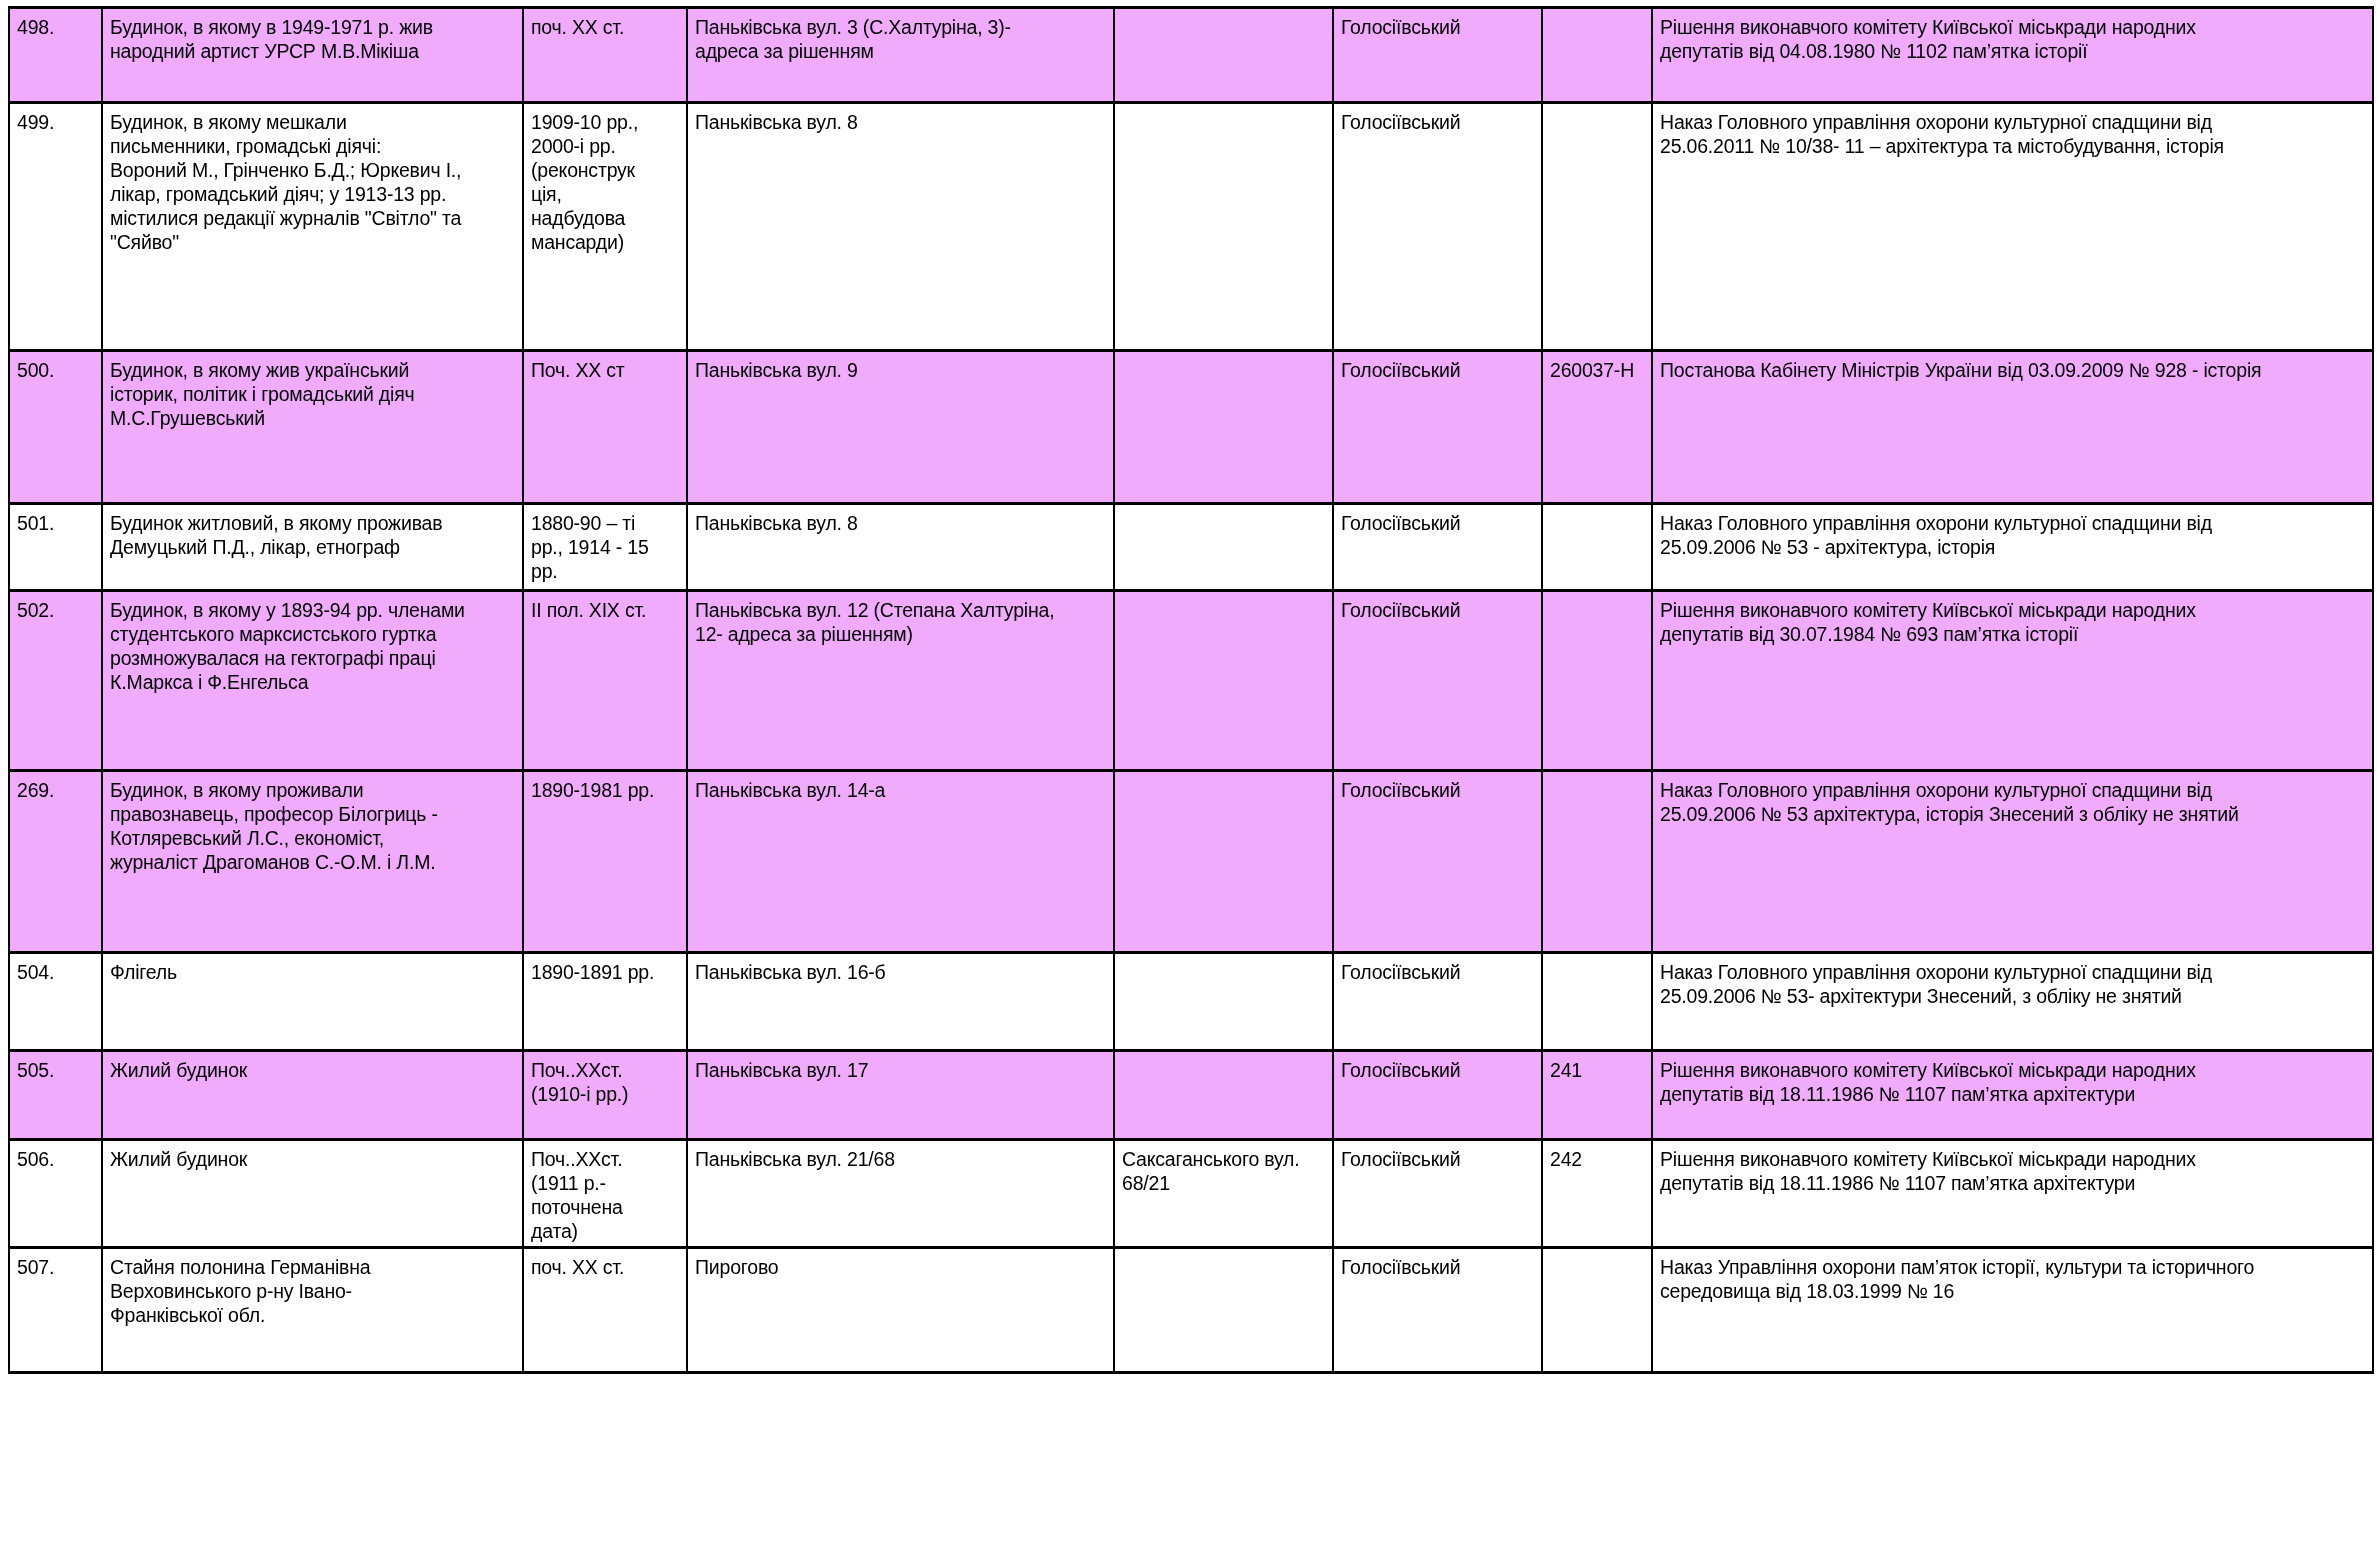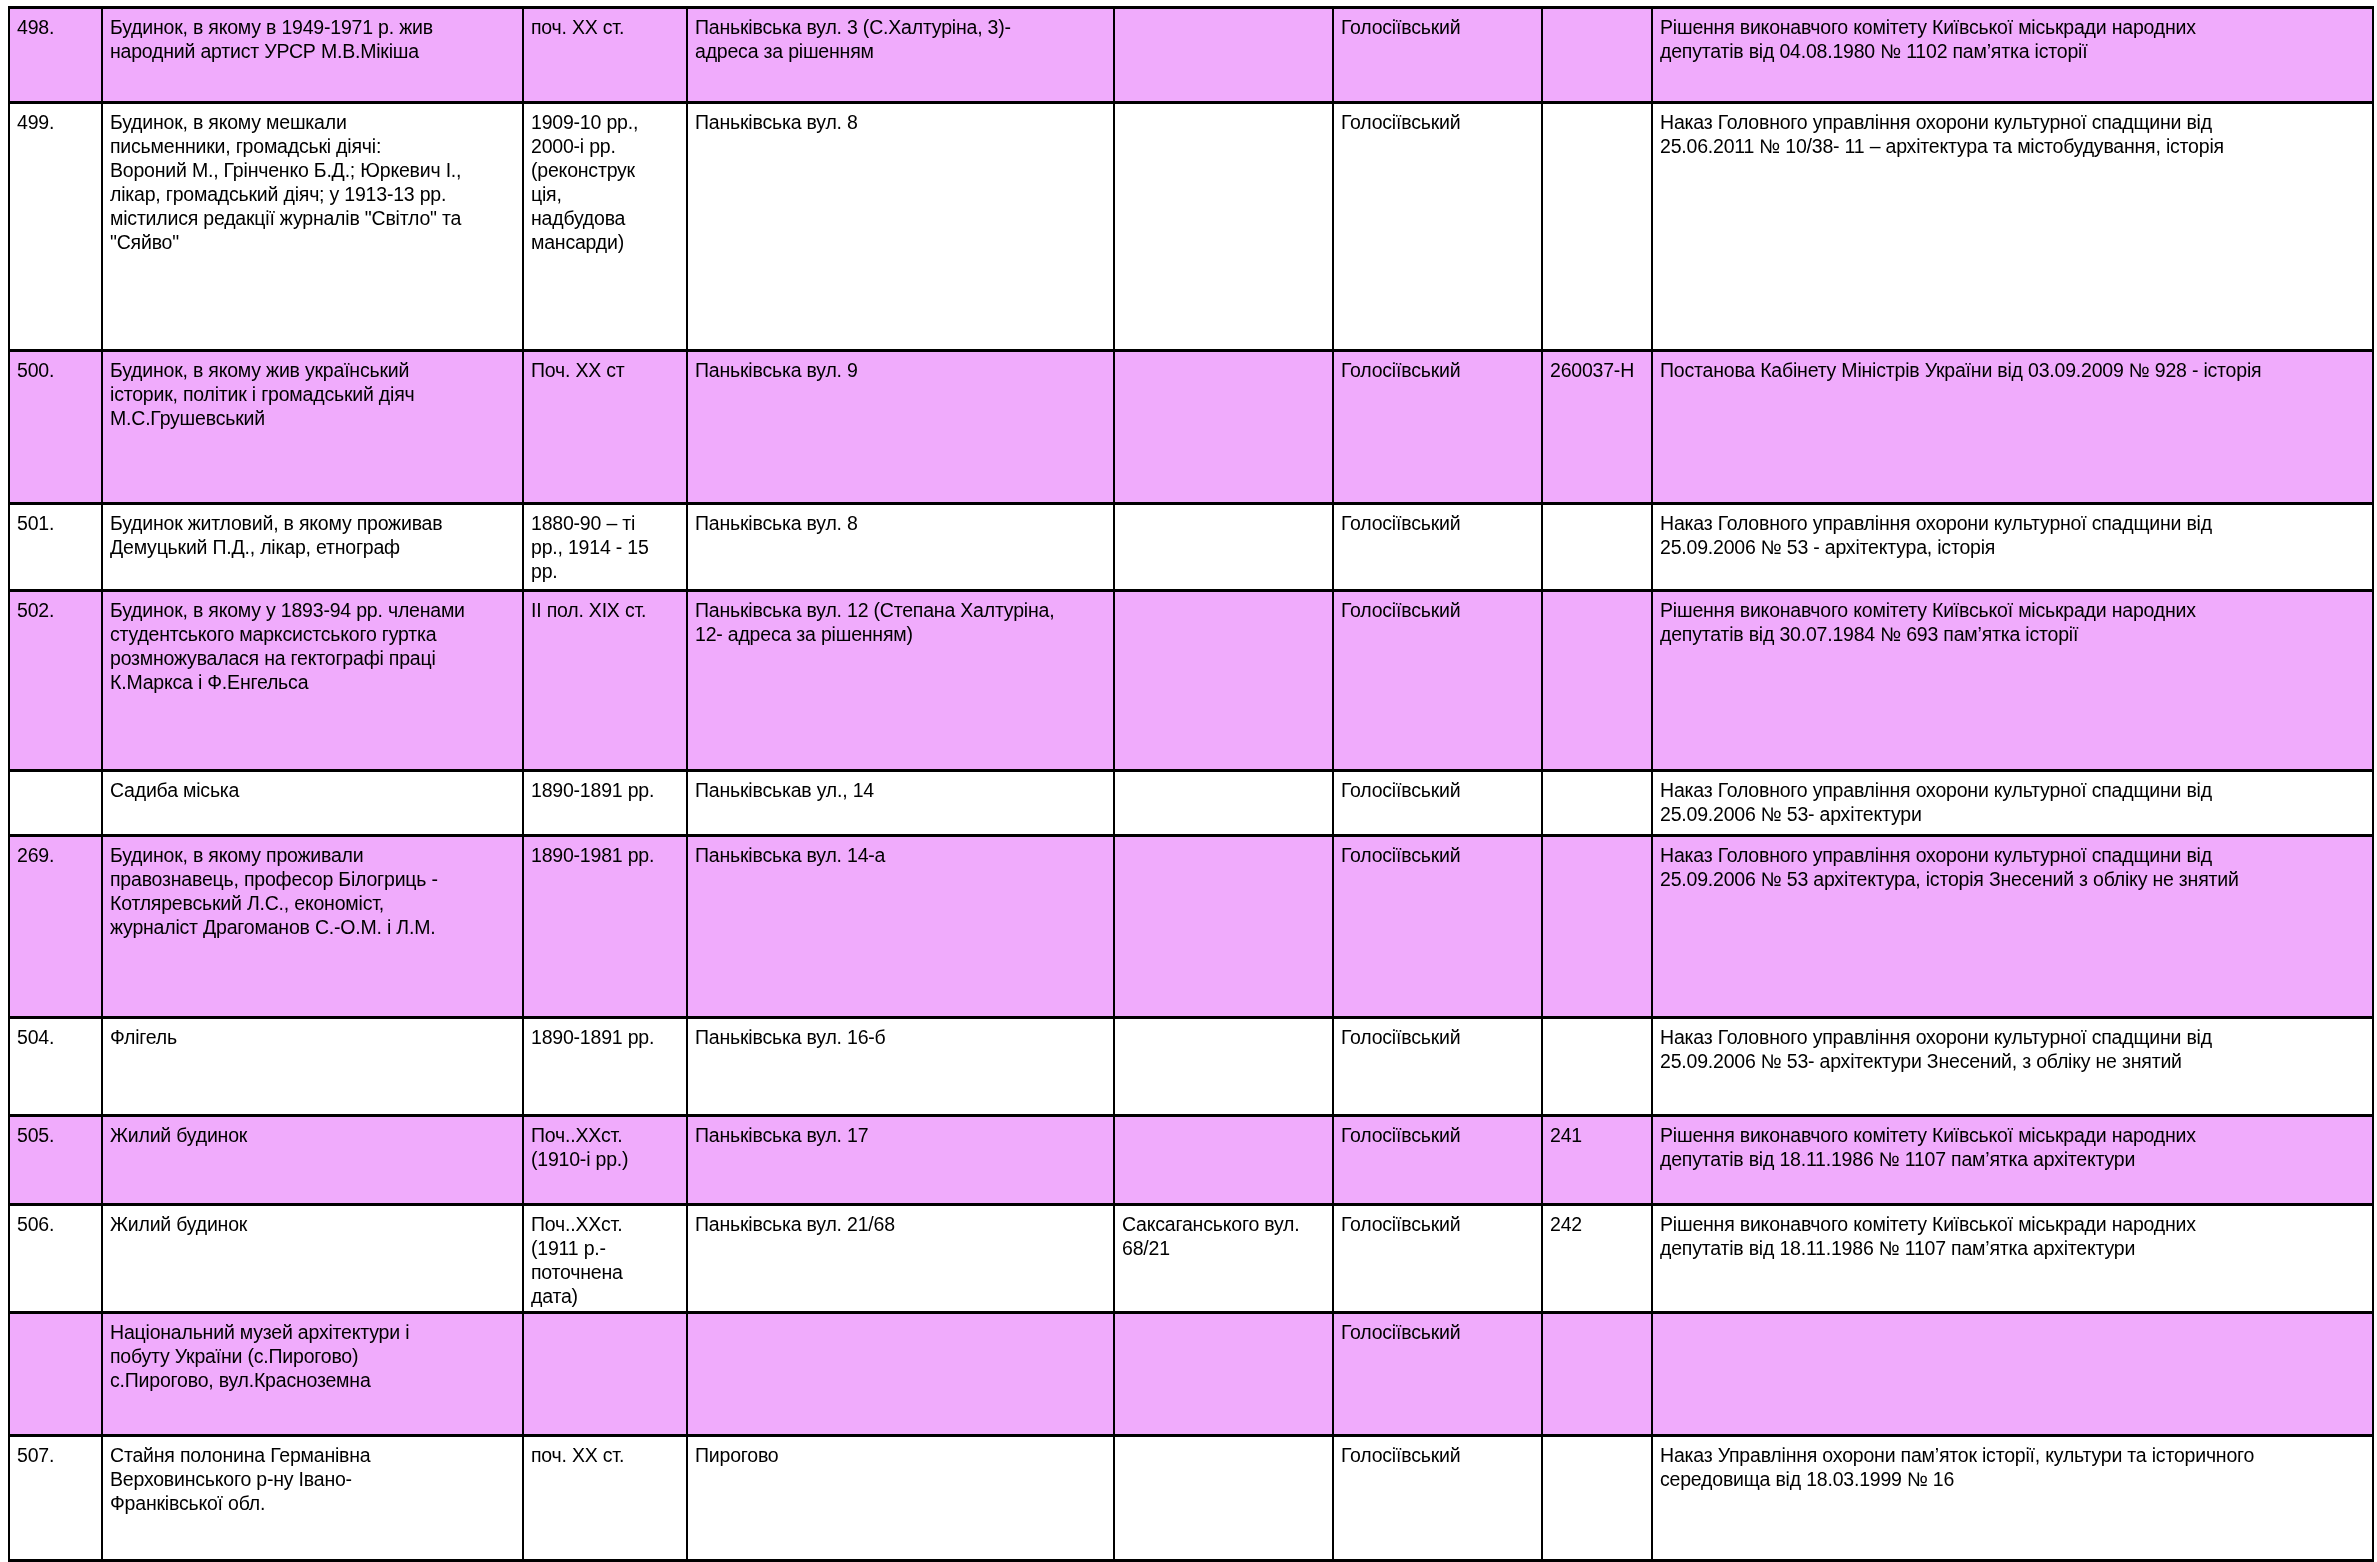--- a/index.html
+++ b/index.html
@@ -120,31 +120,20 @@
 К.Маркса і Ф.Енгельса</td>
       <td>ІІ пол. ХІХ ст.</td>
       <td>Паньківська вул. 12 (Степана Халтуріна,
 12- адреса за рішенням)</td>
       <td></td>
       <td>Голосіївський</td>
       <td></td>
       <td>Рішення виконавчого комітету Київської міськради народних
 депутатів від 30.07.1984 № 693 пам’ятка історії</td>
     </tr>
-    <tr style="height:65px">
-      <td class="num"></td>
-      <td>Садиба міська</td>
-      <td>1890-1891 рр.</td>
-      <td>Паньківськав ул., 14</td>
-      <td></td>
-      <td>Голосіївський</td>
-      <td></td>
-      <td>Наказ Головного управління охорони культурної спадщини від
-25.09.2006 № 53- архітектури</td>
-    </tr>
     <tr class="shaded" style="height:182px">
       <td class="num">269.</td>
       <td>Будинок, в якому проживали
 правознавець, професор Білогриць -
 Котляревський Л.С., економіст,
 журналіст Драгоманов С.-О.М. і Л.М.</td>
       <td>1890-1981 рр.</td>
       <td>Паньківська вул. 14-а</td>
       <td></td>
       <td>Голосіївський</td>
@@ -183,32 +172,20 @@
 поточнена
 дата)</td>
       <td>Паньківська вул. 21/68</td>
       <td>Саксаганського вул.
 68/21</td>
       <td>Голосіївський</td>
       <td>242</td>
       <td>Рішення виконавчого комітету Київської міськради народних
 депутатів від 18.11.1986 № 1107 пам’ятка архітектури</td>
     </tr>
-    <tr class="shaded" style="height:123px">
-      <td class="num"></td>
-      <td>Національний музей архітектури і
-побуту України (с.Пирогово)
-с.Пирогово, вул.Красноземна</td>
-      <td></td>
-      <td></td>
-      <td></td>
-      <td>Голосіївський</td>
-      <td></td>
-      <td></td>
-    </tr>
     <tr style="height:125px">
       <td class="num">507.</td>
       <td>Стайня полонина Германівна
 Верховинського р-ну Івано-
 Франківської обл.</td>
       <td>поч. ХХ ст.</td>
       <td>Пирогово</td>
       <td></td>
       <td>Голосіївський</td>
       <td></td>

